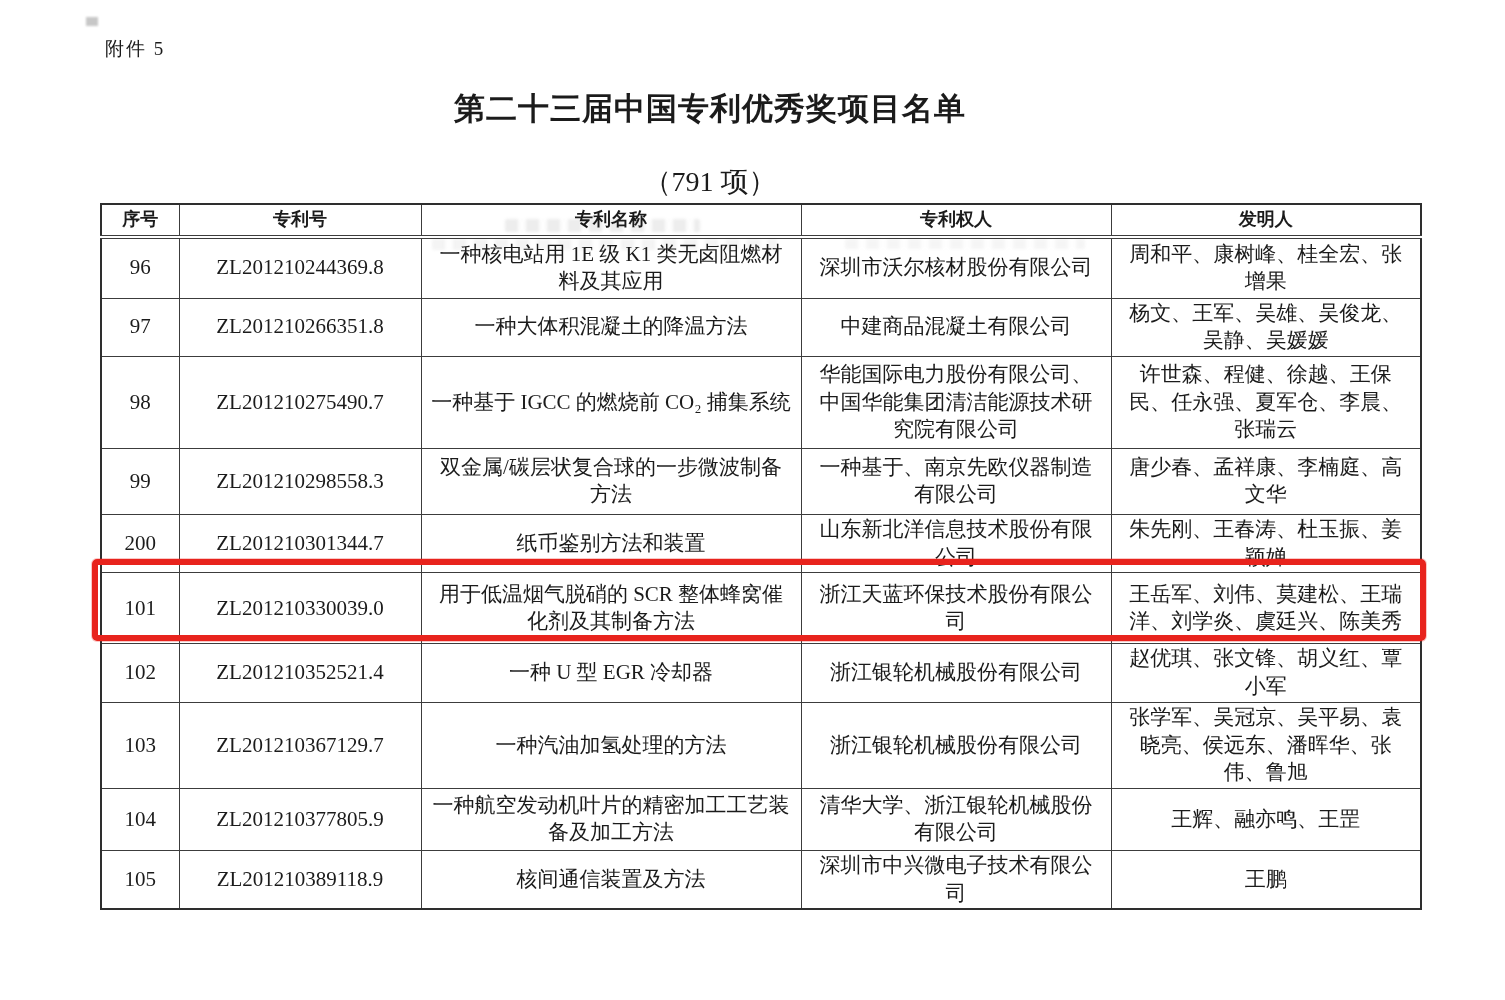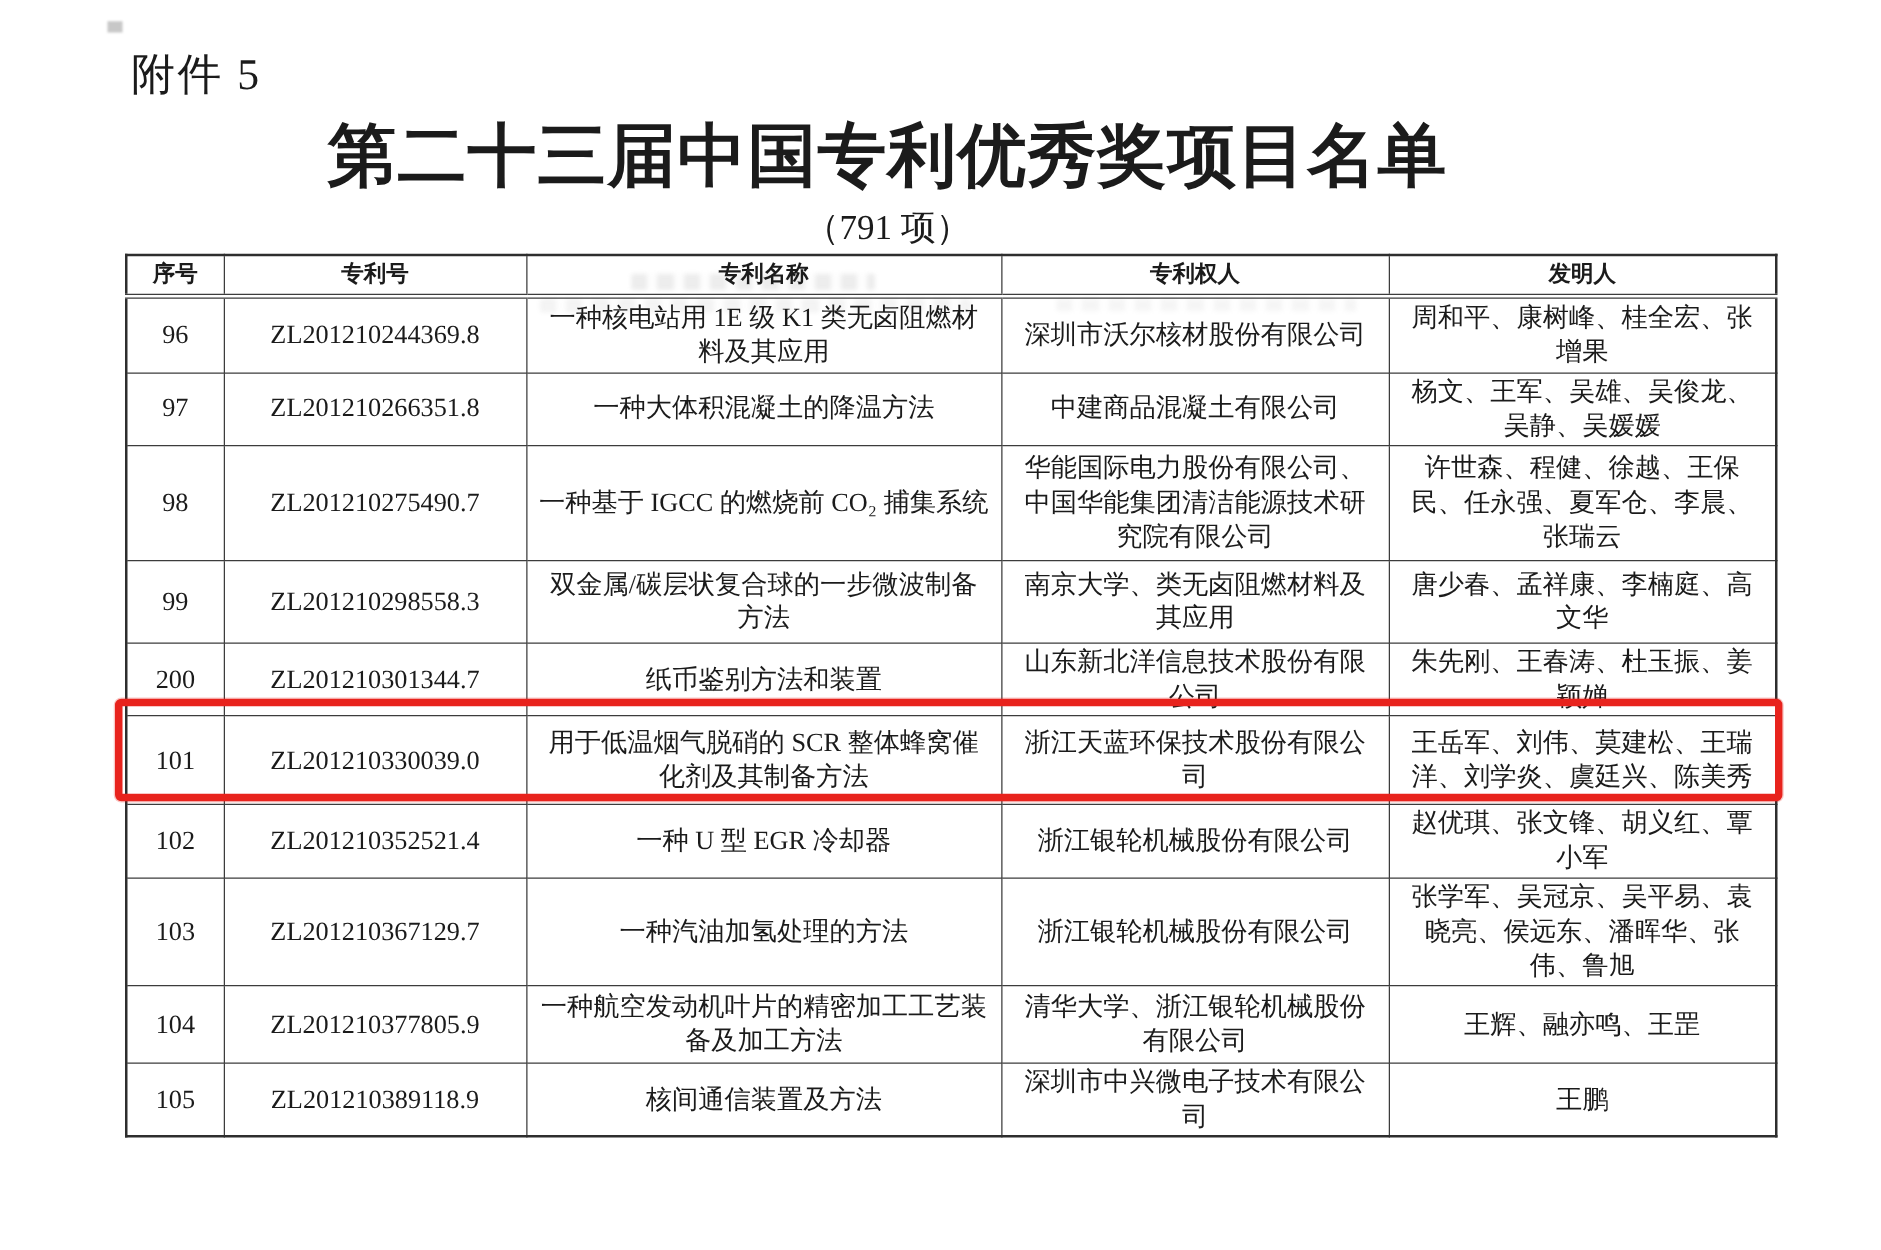--- a/index.html
+++ b/index.html
@@ -7,25 +7,25 @@
   .page {
     position:relative;
     width:1505px; height:1000px;
     background:#ffffff;
     font-family:"Liberation Serif","DejaVu Serif",serif;
     color:#1b1b1b;
     overflow:hidden;
   }
   .attachment-label {
     position:absolute; left:105px; top:36px;
-    font-size:35px; letter-spacing:2px;
+    font-size:19px; letter-spacing:2px;
   }
   .doc-title {
     position:absolute; left:0; right:85px; top:88px;
-    text-align:center; font-size:55px; font-weight:700;
+    text-align:center; font-size:31px; font-weight:700;
     letter-spacing:1px;
   }
   .doc-subtitle {
     position:absolute; left:0; right:85px; top:163px;
     text-align:center; font-size:28px;
   }
   table.patent-table {
     position:absolute; left:100px; top:203px;
     width:1320px;
     border-collapse:collapse; table-layout:fixed;
@@ -135,21 +135,21 @@
         <td>98</td>
         <td>ZL201210275490.7</td>
         <td>一种基于 IGCC 的燃烧前 CO₂ 捕集系统</td>
         <td>华能国际电力股份有限公司、中国华能集团清洁能源技术研究院有限公司</td>
         <td>许世森、程健、徐越、王保民、任永强、夏军仓、李晨、张瑞云</td>
       </tr>
       <tr class="r-99">
         <td>99</td>
         <td>ZL201210298558.3</td>
         <td>双金属/碳层状复合球的一步微波制备方法</td>
-        <td>南京大学、类无卤阻燃材料及其应用</td>
+        <td>一种基于、南京先欧仪器制造有限公司</td>
         <td>唐少春、孟祥康、李楠庭、高文华</td>
       </tr>
       <tr class="r-100">
         <td>200</td>
         <td>ZL201210301344.7</td>
         <td>纸币鉴别方法和装置</td>
         <td>山东新北洋信息技术股份有限公司</td>
         <td>朱先刚、王春涛、杜玉振、姜颖婵</td>
       </tr>
       <tr class="r-101">

